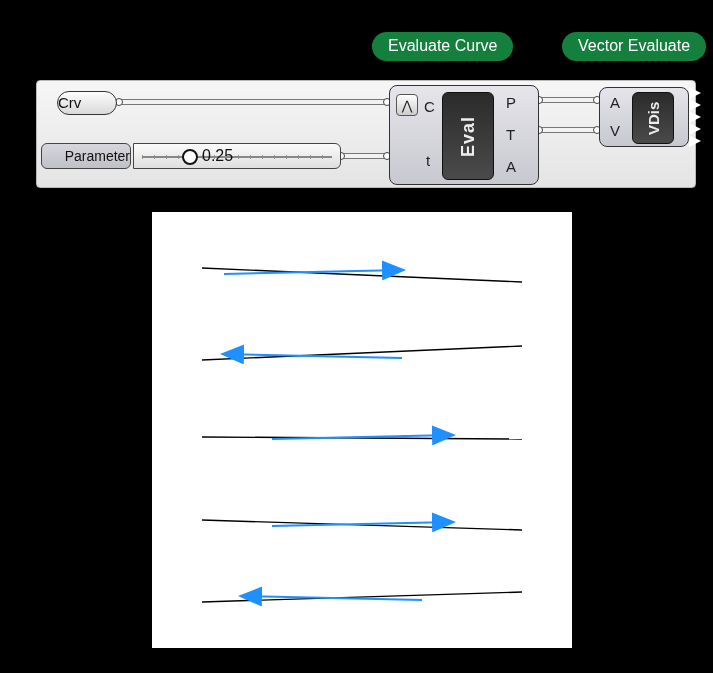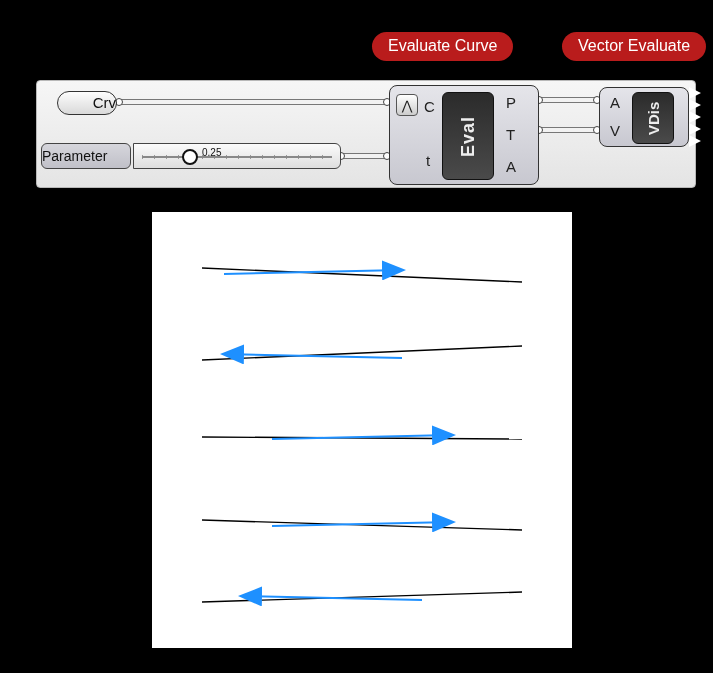--- a/index.html
+++ b/index.html
@@ -10,21 +10,21 @@
     height: 673px;
     background: #000;
     font-family: -apple-system, "Segoe UI", Arial, sans-serif;
     position: relative;
     overflow: hidden;
   }
 
   
   .pill-label {
     position: absolute;
-    background: #b91c1c;
+    background: #15803d;
     color: #fff;
     font-size: 16px;
     padding: 5px 16px 6px;
     border-radius: 16px;
     font-weight: 400;
     white-space: nowrap;
   }
 
   
   .gh-strip {
@@ -39,57 +39,57 @@
   }
 
   
   .capsule {
     position: absolute;
     background: linear-gradient(#fdfdfd, #d9d9d9);
     border: 1.5px solid #333;
     border-radius: 12px;
     font-size: 15px;
     color: #111;
-    text-align: right;
+    text-align: left;
     line-height: 22px;
     height: 24px;
   }
   .cap-crv { left: 20px; top: 10px; width: 60px; }
 
   
   .param-tag {
     position: absolute;
     left: 4px; top: 62px;
     width: 90px; height: 26px;
     background: linear-gradient(#d6d6dc, #c0c0c8);
     border: 1.5px solid #444;
     border-radius: 6px;
     font-size: 14px; color:#111;
-    text-align: left; line-height: 24px;
+    text-align: right; line-height: 24px;
   }
   .slider {
     position: absolute;
     left: 96px; top: 62px;
     width: 208px; height: 26px;
     background: linear-gradient(#fbfbfb, #dedede);
     border: 1.5px solid #444;
     border-top-right-radius: 6px;
     border-bottom-right-radius: 6px;
   }
   .slider .ticks {
     position: absolute; left:8px; right:8px; top:11px; height:4px;
     background: repeating-linear-gradient(to right, #999 0 1px, transparent 1px 12px);
   }
   .slider .track { position:absolute; left:8px; right:8px; top:12px; height:2px; background:#888; }
   .slider .knob {
     position:absolute; top:5px; width:16px; height:16px;
     border:2px solid #111; border-radius:50%; background:#fff;
   }
   .slider .val {
-    position:absolute; top:3px; font-size:10px; color:#111;
+    position:absolute; top:3px; font-size:16px; color:#111;
   }
 
   
   .eval-comp {
     position: absolute;
     left: 352px; top: 4px; width: 150px; height: 100px;
     background: linear-gradient(#e5e5ea, #c8c8d0);
     border: 1.5px solid #333;
     border-radius: 8px;
   }

